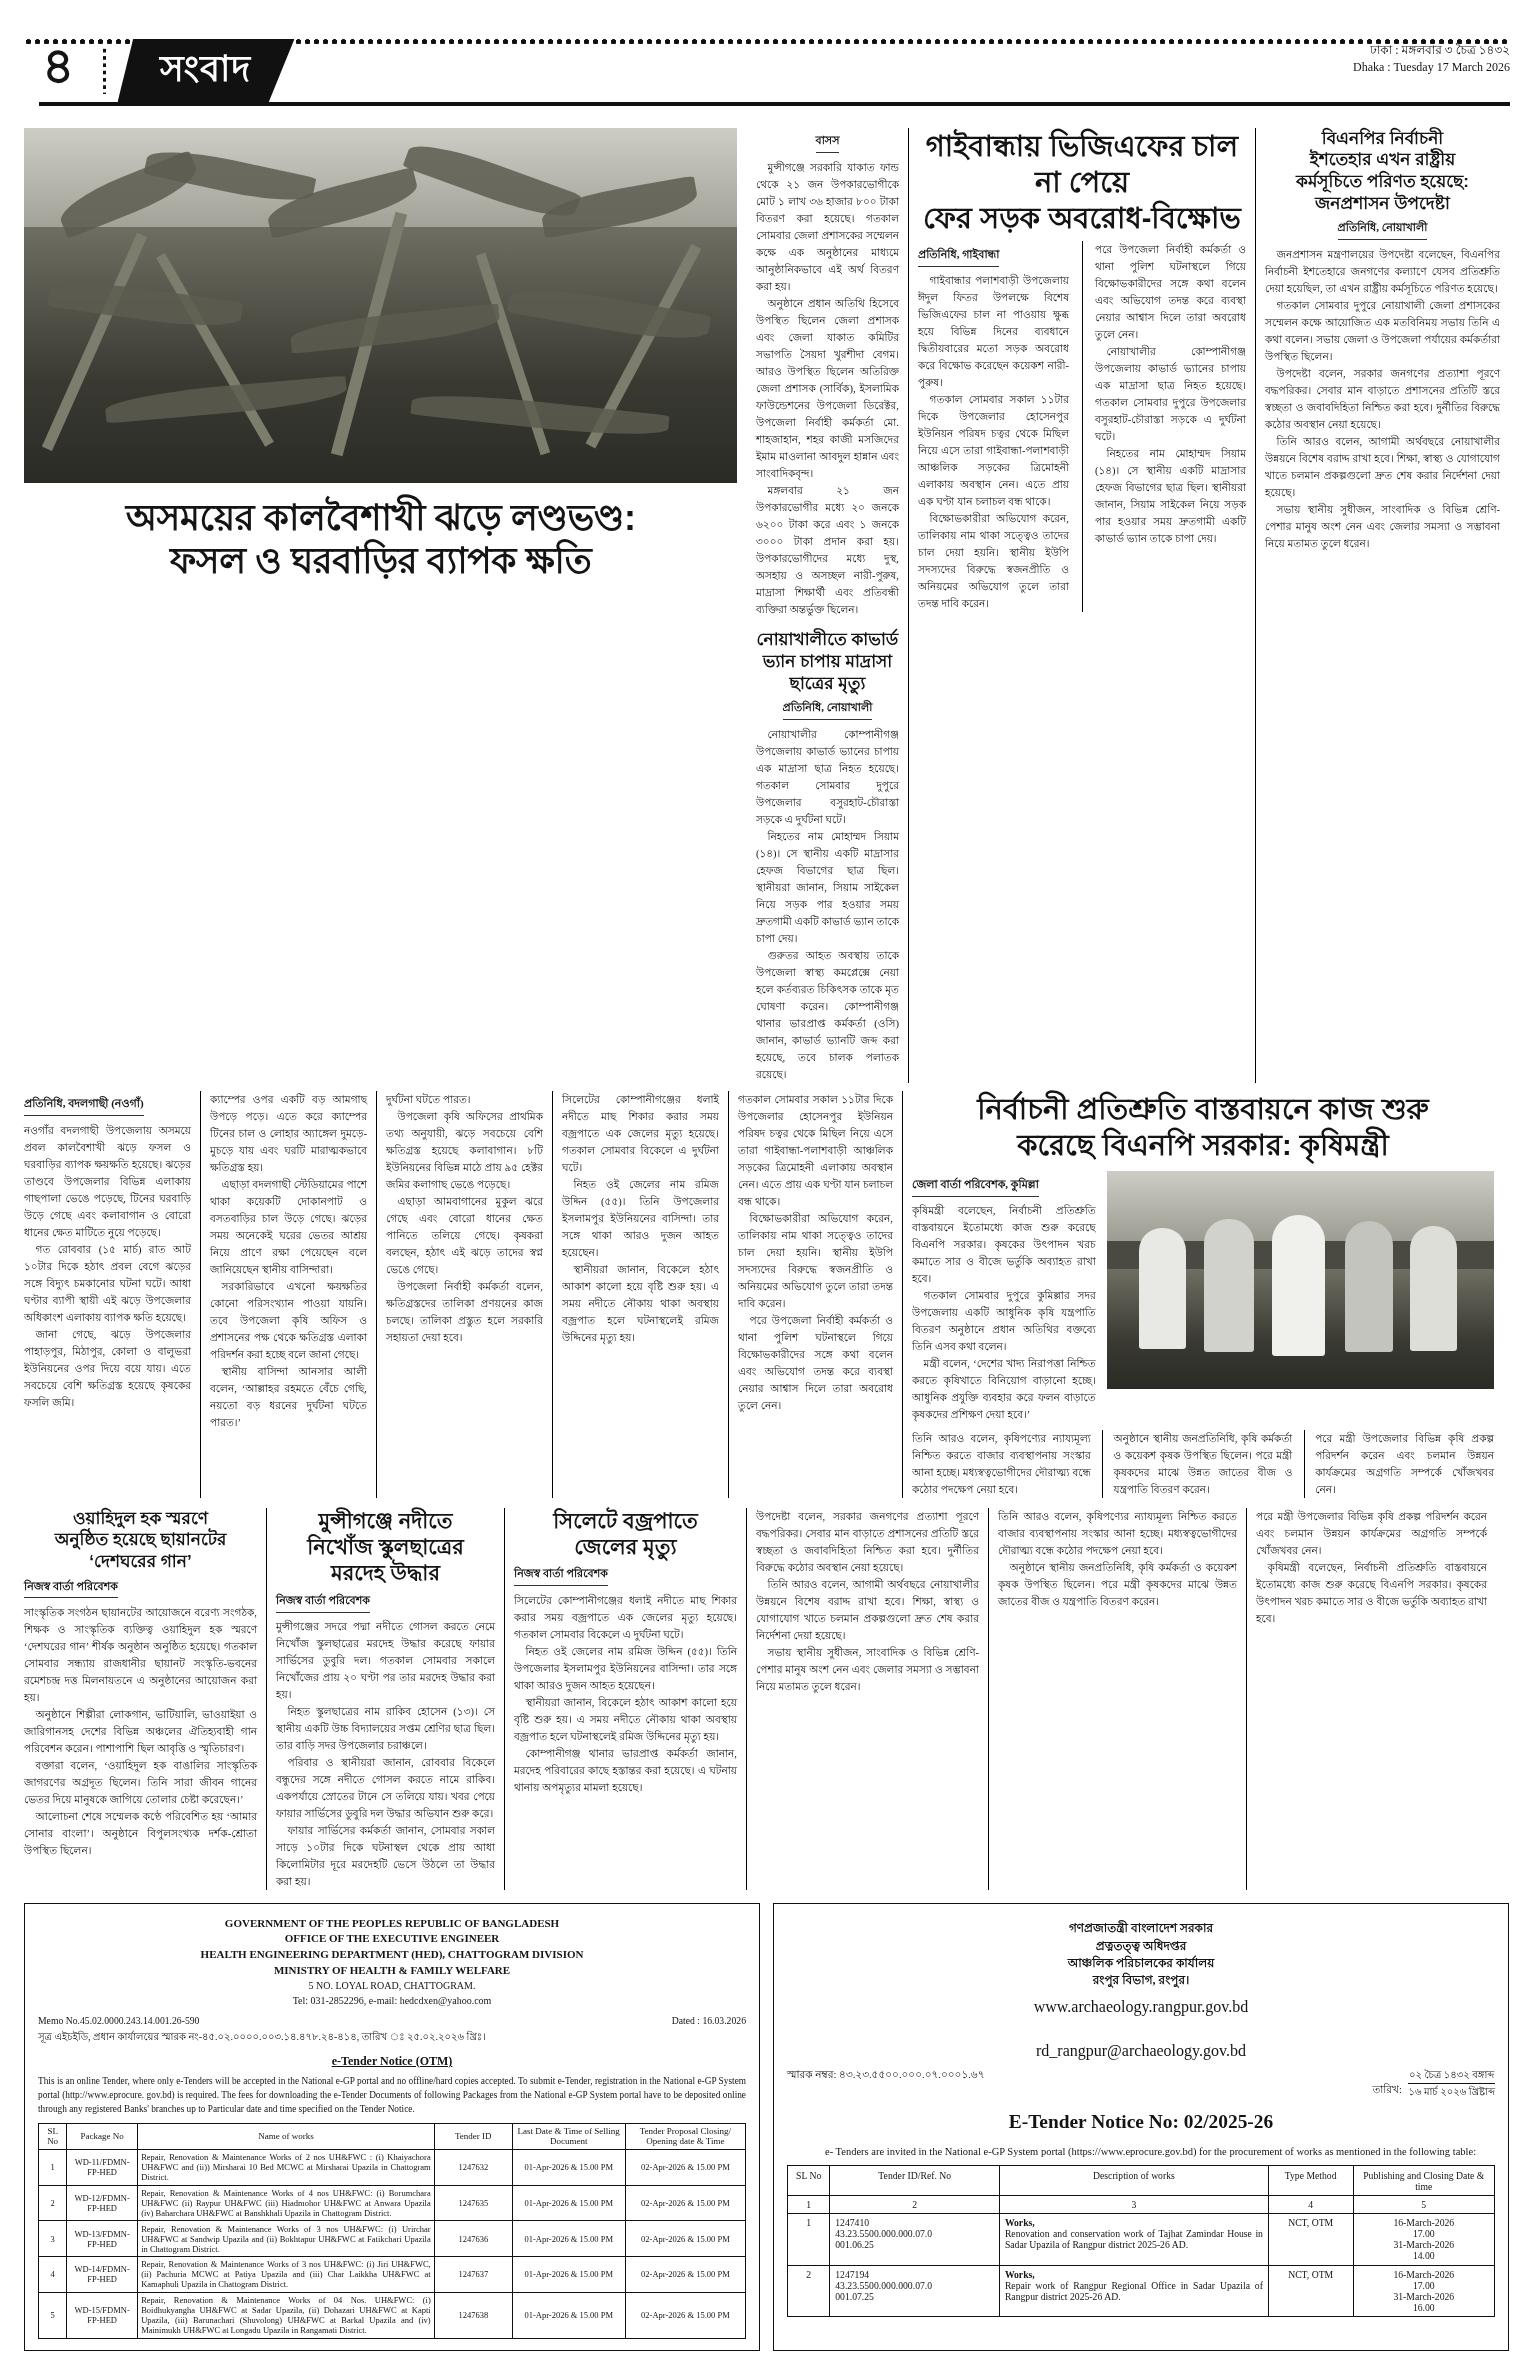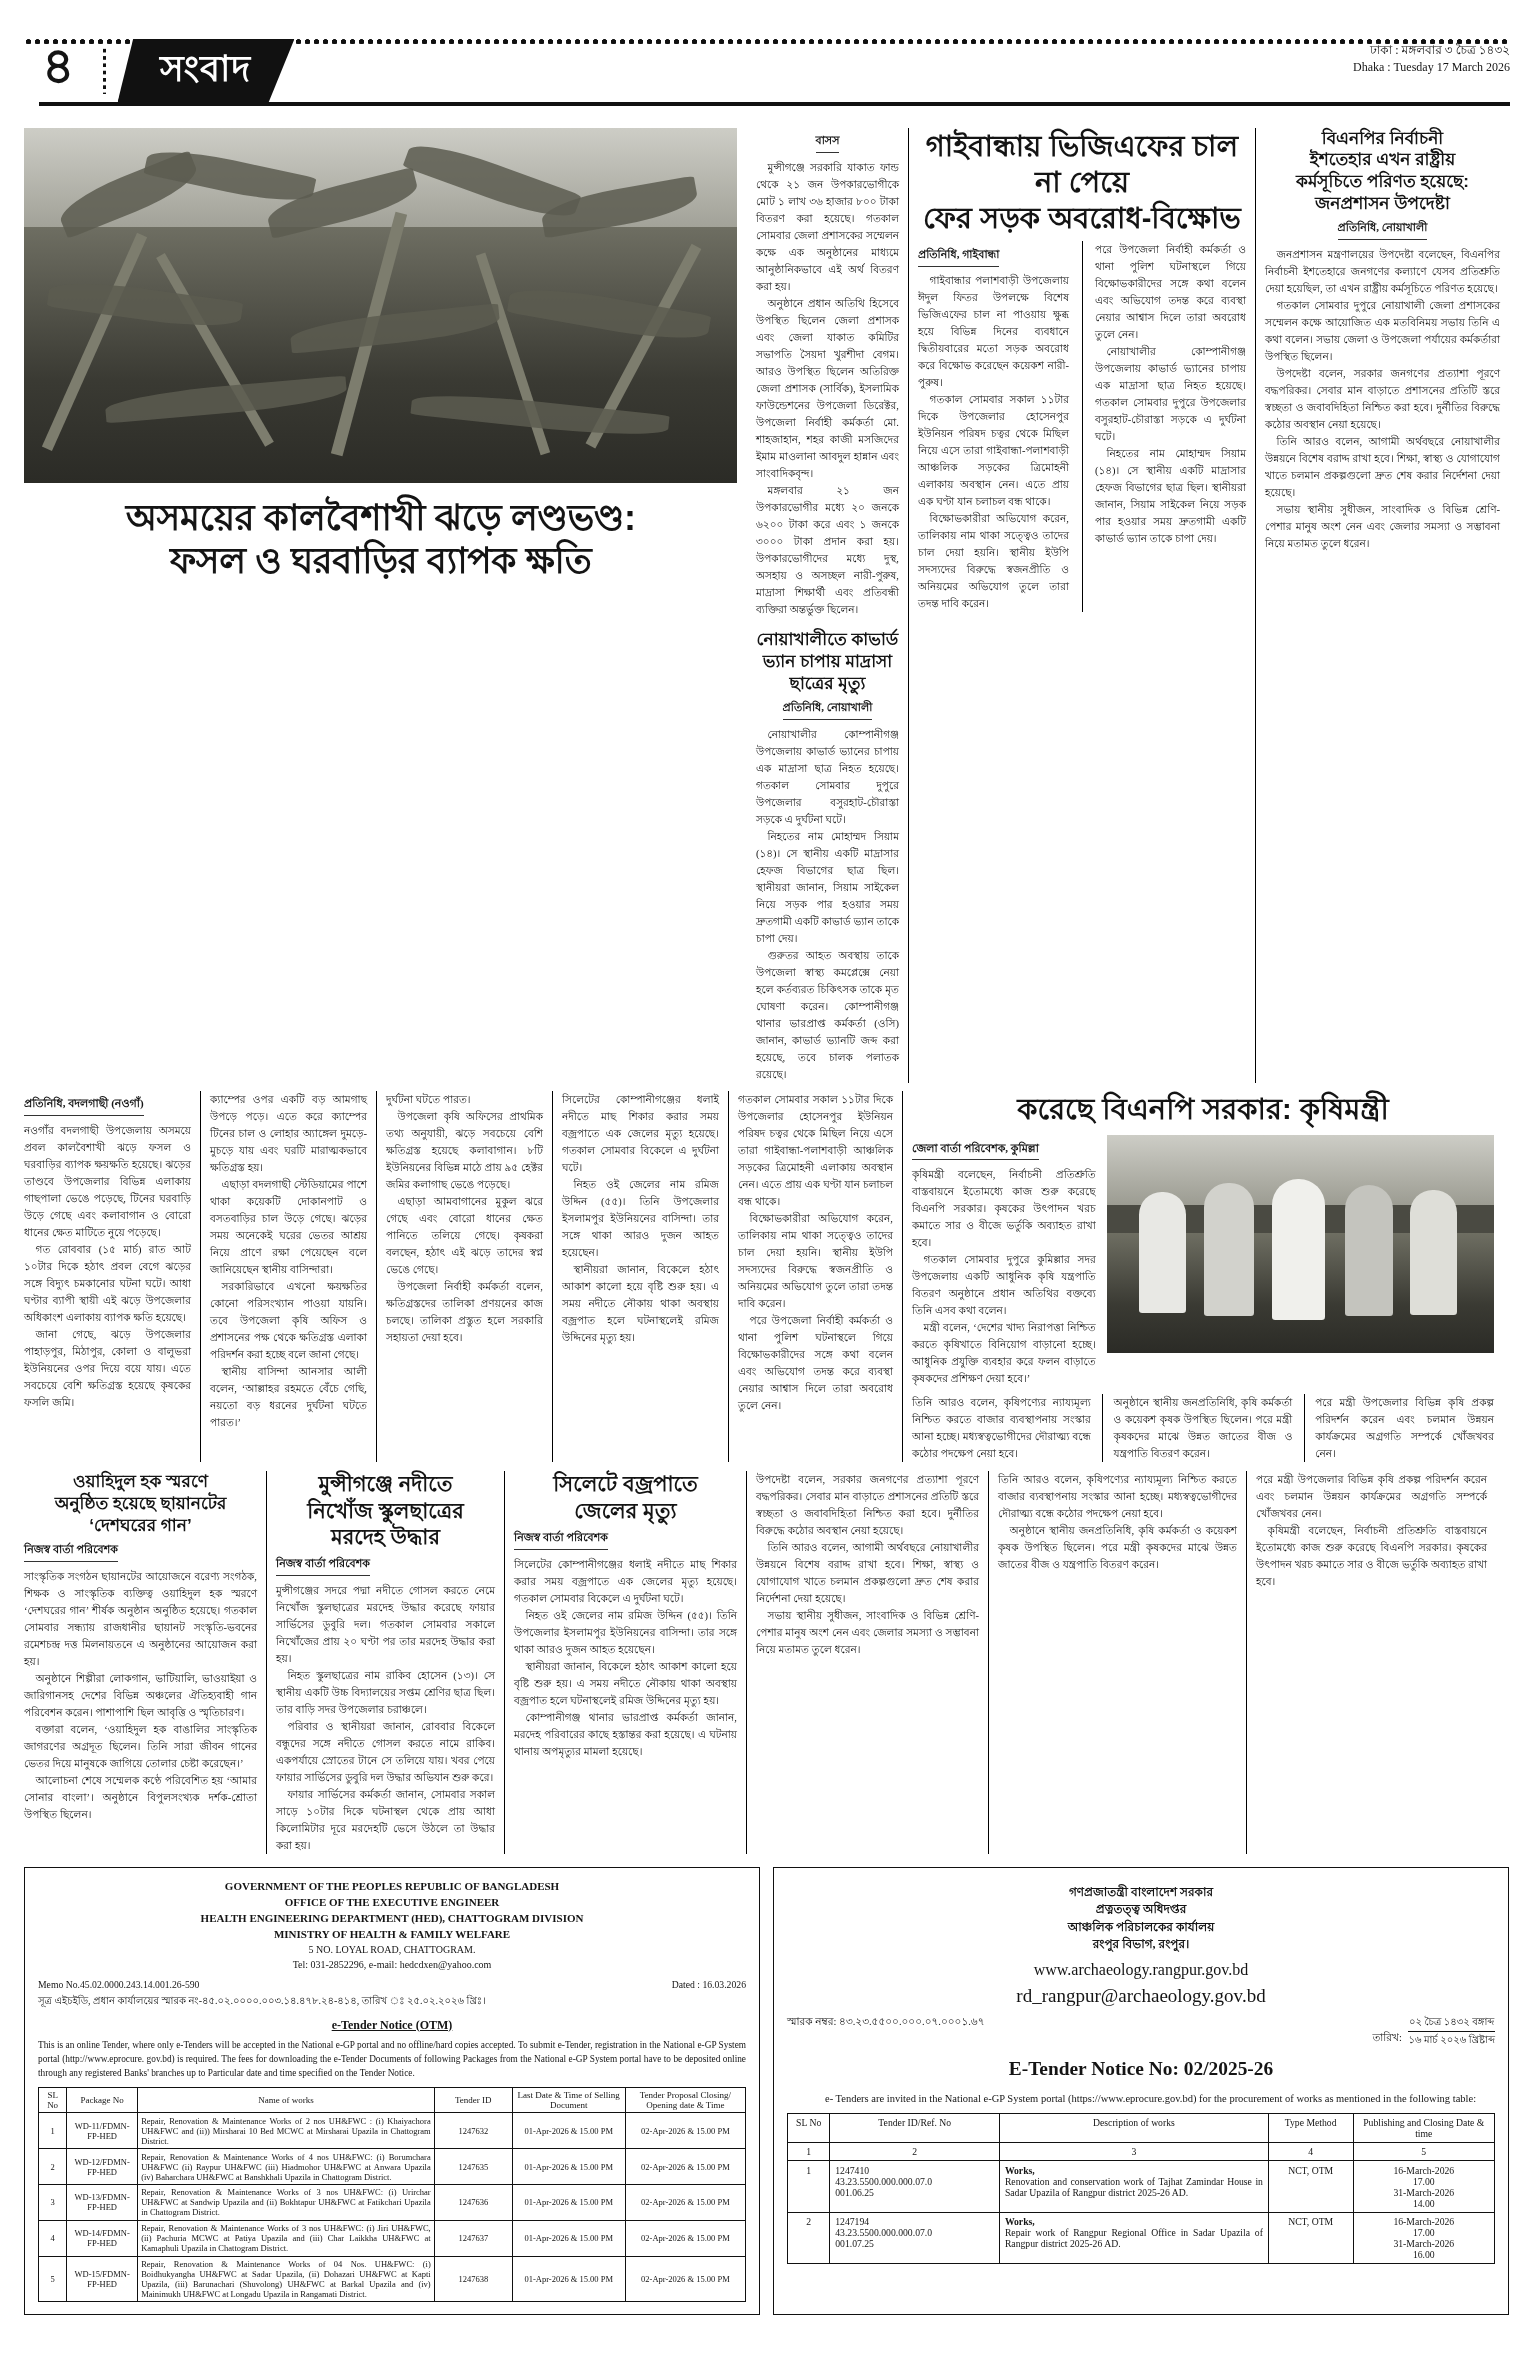--- a/index.html
+++ b/index.html
@@ -286,20 +286,21 @@
         <p>স্থানীয়রা জানান, বিকেলে হঠাৎ আকাশ কালো হয়ে বৃষ্টি শুরু হয়। এ সময় নদীতে নৌকায় থাকা অবস্থায় বজ্রপাত হলে ঘটনাস্থলেই রমিজ উদ্দিনের মৃত্যু হয়।</p>
       </div>
 
       <div class="mcol body-col" style="width:174px;">
         <p class="noind">গতকাল সোমবার সকাল ১১টার দিকে উপজেলার হোসেনপুর ইউনিয়ন পরিষদ চত্বর থেকে মিছিল নিয়ে এসে তারা গাইবান্ধা-পলাশবাড়ী আঞ্চলিক সড়কের ত্রিমোহনী এলাকায় অবস্থান নেন। এতে প্রায় এক ঘণ্টা যান চলাচল বন্ধ থাকে।</p>
         <p>বিক্ষোভকারীরা অভিযোগ করেন, তালিকায় নাম থাকা সত্ত্বেও তাদের চাল দেয়া হয়নি। স্থানীয় ইউপি সদস্যদের বিরুদ্ধে স্বজনপ্রীতি ও অনিয়মের অভিযোগ তুলে তারা তদন্ত দাবি করেন।</p>
         <p>পরে উপজেলা নির্বাহী কর্মকর্তা ও থানা পুলিশ ঘটনাস্থলে গিয়ে বিক্ষোভকারীদের সঙ্গে কথা বলেন এবং অভিযোগ তদন্ত করে ব্যবস্থা নেয়ার আশ্বাস দিলে তারা অবরোধ তুলে নেন।</p>
       </div>
 
       <div class="mcol" style="width:601px;">
+        <div class="hl-lg">নির্বাচনী প্রতিশ্রুতি বাস্তবায়নে কাজ শুরু</div>
         <div class="hl-lg" style="margin-bottom:8px;">করেছে বিএনপি সরকার: কৃষিমন্ত্রী</div>
         <div style="display:flex;gap:11.3px;">
           <div class="body-col" style="width:186px;">
             <span class="byline">জেলা বার্তা পরিবেশক, কুমিল্লা</span>
             <p class="noind">কৃষিমন্ত্রী বলেছেন, নির্বাচনী প্রতিশ্রুতি বাস্তবায়নে ইতোমধ্যে কাজ শুরু করেছে বিএনপি সরকার। কৃষকের উৎপাদন খরচ কমাতে সার ও বীজে ভর্তুকি অব্যাহত রাখা হবে।</p>
             <p>গতকাল সোমবার দুপুরে কুমিল্লার সদর উপজেলায় একটি আধুনিক কৃষি যন্ত্রপাতি বিতরণ অনুষ্ঠানে প্রধান অতিথির বক্তব্যে তিনি এসব কথা বলেন।</p>
             <p>মন্ত্রী বলেন, ‘দেশের খাদ্য নিরাপত্তা নিশ্চিত করতে কৃষিখাতে বিনিয়োগ বাড়ানো হচ্ছে। আধুনিক প্রযুক্তি ব্যবহার করে ফলন বাড়াতে কৃষকদের প্রশিক্ষণ দেয়া হবে।’</p>
           </div>
           <div style="width:387px;">
             <div class="photo" style="width:387px;height:218px;">
@@ -458,21 +459,21 @@
 
       </div>
 
       <div class="adbox ad-right">
         <div class="ad-center" style="margin-top:4.8px;">
           <div class="gov-line" style="font-size:12px;">গণপ্রজাতন্ত্রী বাংলাদেশ সরকার</div>
           <div class="gov-line" style="font-size:12px;">প্রত্নতত্ত্ব অধিদপ্তর</div>
           <div class="gov-line" style="font-size:12px;">আঞ্চলিক পরিচালকের কার্যালয়</div>
           <div class="gov-line" style="font-size:12px;">রংপুর বিভাগ, রংপুর।</div>
           <div style="font-size:16px;margin-top:4.8px;">www.archaeology.rangpur.gov.bd</div>
-          <div style="font-size:19px;">rd_rangpur@archaeology.gov.bd</div>
+          <div style="font-size:16px;margin-top:21px;">rd_rangpur@archaeology.gov.bd</div>
         </div>
 
         <div class="bn-memo">
           <span>স্মারক নম্বর: ৪৩.২৩.৫৫০০.০০০.০৭.০০০১.৬৭</span>
           <span style="display:flex;align-items:flex-end;gap:6.5px;">
             <span>তারিখ:</span>
             <span class="datestack">
               <span class="underline-b" style="display:block;padding-bottom:1.6px;">০২ চৈত্র ১৪৩২ বঙ্গাব্দ</span>
               <span style="display:block;">১৬ মার্চ ২০২৬ খ্রিষ্টাব্দ</span>
             </span>

